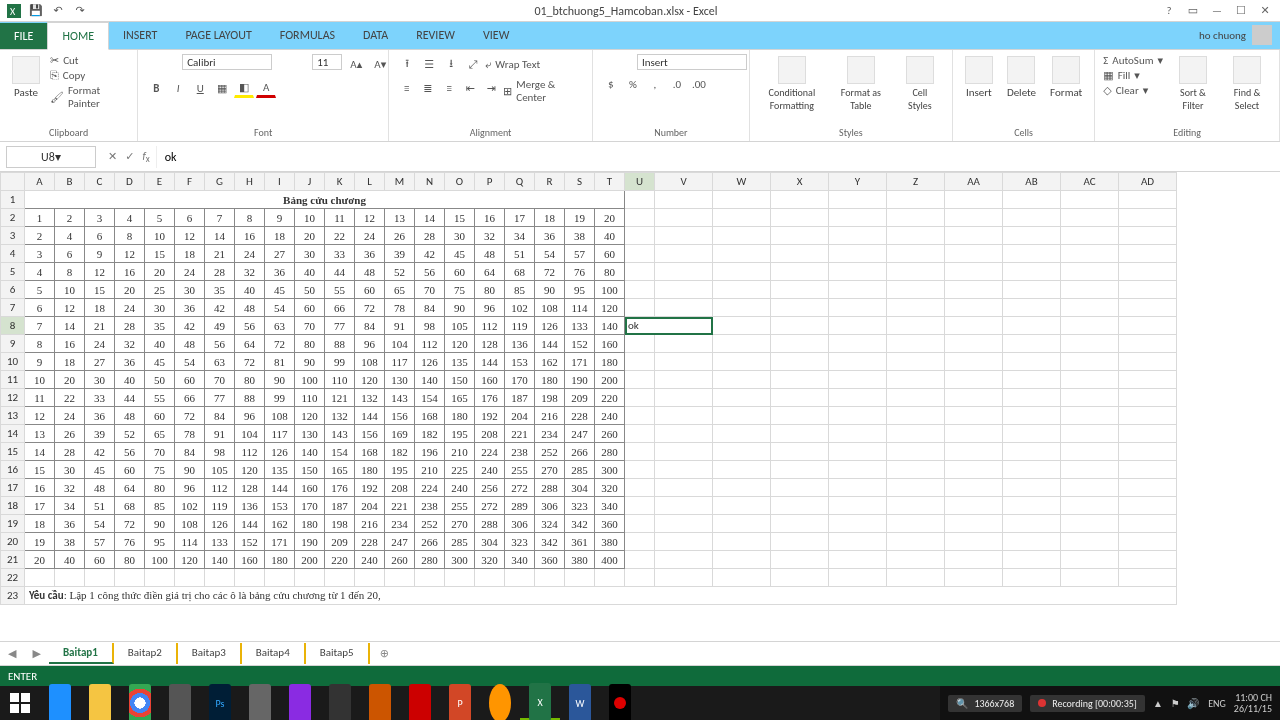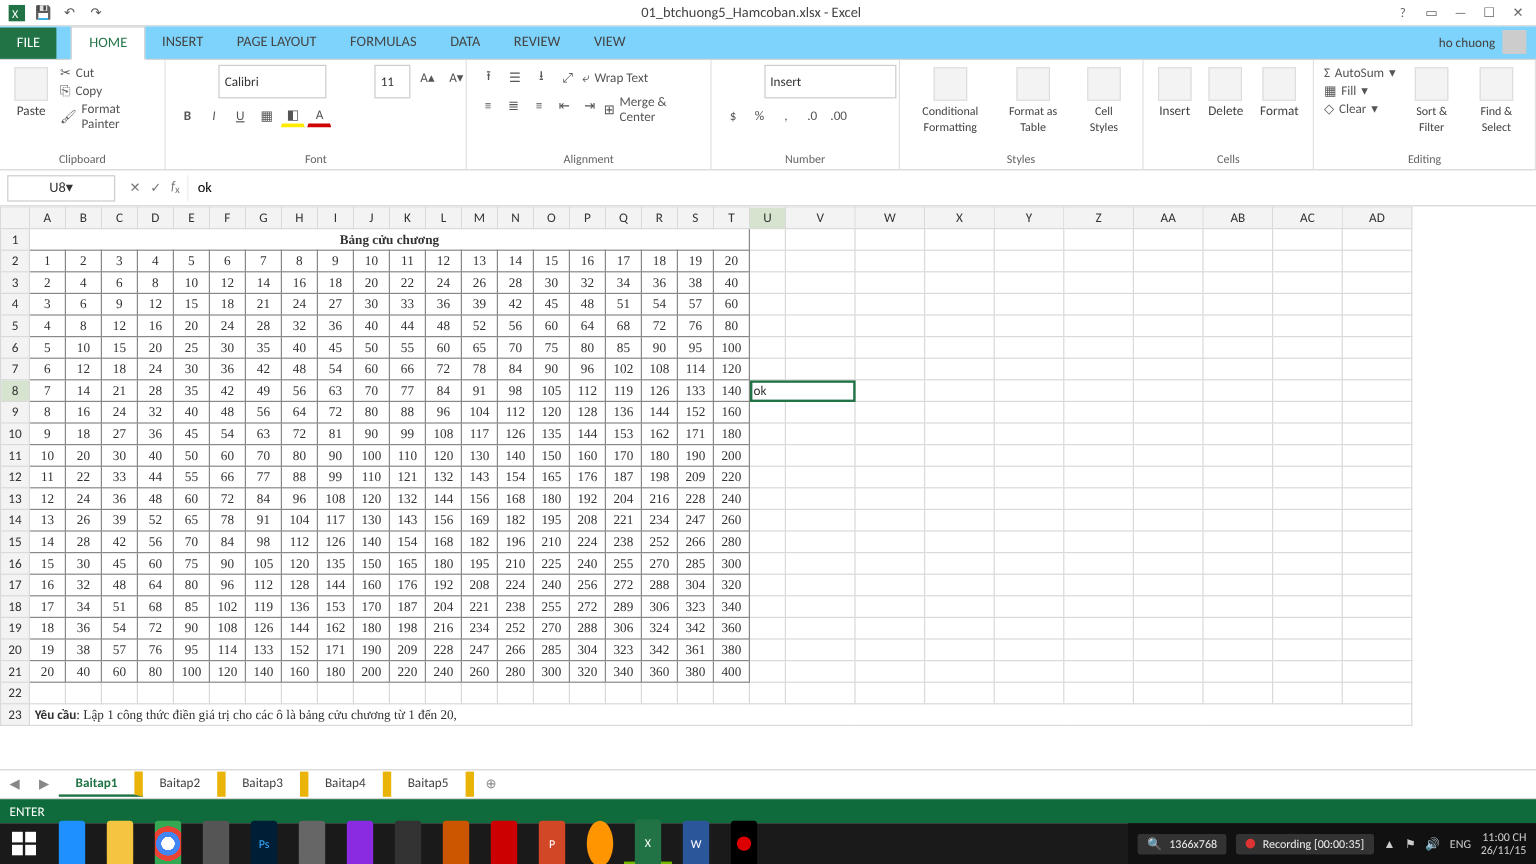--- a/index.html
+++ b/index.html
@@ -23,21 +23,21 @@
 
   
   .ribbon { height: 92px; background: #fff; border-bottom: 1px solid #d4d4d4; display: flex; }
   .group { border-right: 1px solid #e1e1e1; padding: 4px 8px 2px; display: flex; flex-direction: column; justify-content: space-between; }
   .group-label { text-align: center; color: #666; font-size: 10px; padding-top: 2px; }
   .group-body { display: flex; gap: 6px; align-items: flex-start; flex:1; }
   .big-btn { display: flex; flex-direction: column; align-items: center; gap: 2px; padding: 2px 4px; color:#444; }
   .big-btn .bicon { width: 28px; height: 28px; background: #f3f3f3; border:1px solid #ddd; }
   .small-row { display:flex; gap:4px; align-items:center; color:#555; font-size:11px; }
   .small-stack { display:flex; flex-direction:column; gap:2px; }
-  .combo { height:28px; border:1px solid #ccc; display:flex; align-items:center; padding:0 4px; font-size:11px; color:#333; background:#fff;margin-left:36px; }
+  .combo { height:16px; border:1px solid #ccc; display:flex; align-items:center; padding:0 4px; font-size:11px; color:#333; background:#fff;margin-left:36px; }
   .fontname { width:90px; }
   .fontsize { width:30px; }
   .btnrow { display:flex; gap:2px; }
   .ribbtn { width:20px; height:20px; display:flex; align-items:center; justify-content:center; color:#555; border:1px solid transparent; }
 
   
   .formula-bar { height: 30px; display:flex; align-items:center; border-bottom:1px solid #d4d4d4; }
   .namebox { width:90px; height:22px; border:1px solid #ccc; margin:0 6px; display:flex; align-items:center; padding:0 6px; font-size:12px; color:#333; justify-content:center; }
   .fx-btns { display:flex; gap:8px; padding:0 6px; color:#777; align-items:center; }
   .fx-input { flex:1; height:22px; border-left:1px solid #eee; padding:0 8px; display:flex; align-items:center; font-size:12px; }
@@ -54,21 +54,21 @@
   .data-cell { border:1px solid #888 !important; font-family: "Times New Roman", serif; }
   .title-cell { font-family:"Times New Roman", serif; font-weight:bold; border:1px solid #888 !important; }
   .sheet .rowhead.active, .sheet thead th.active-col { background:#d5e3cf; }
   .editing { outline:2px solid #217346; outline-offset:-2px; text-align:left !important; padding-left:3px; background:#fff; }
   .note { text-align:left !important; font-family:"Times New Roman", serif; padding-left:4px; font-size:13px; }
   .note b { font-weight:bold; }
 
   
   .sheet-tabs { height:24px; display:flex; align-items:center; border-bottom:1px solid #d4d4d4; background:#fff; font-size:11px; }
   .sheet-tabs .nav { padding:0 8px; color:#888; }
-  .sheet-tabs .stab { padding:3px 14px; border-right:7px solid #eab308; color:#444; }
+  .sheet-tabs .stab { padding:3px 14px; border-right:2px solid #eab308; color:#444; }
   .sheet-tabs .stab.active { background:#fff; border-bottom:2px solid #217346; color:#217346; font-weight:bold; }
   .sheet-tabs .add { padding:0 10px; color:#888; }
 
   
   .statusbar { height:20px; background:#0f6b3b; color:#fff; display:flex; align-items:center; padding:0 8px; font-size:11px; }
   .statusbar .spacer { flex:1; }
 
   
   .taskbar { position:absolute; bottom:0; left:0; right:0; height:34px; background:#1a1a1a; display:flex; align-items:center; }
   .taskbar .tbtn { width:40px; height:34px; display:flex; align-items:center; justify-content:center; }
@@ -98,21 +98,21 @@
     <span class="wc">?</span>
     <span class="wc">▭</span>
     <span class="wc">—</span>
     <span class="wc">☐</span>
     <span class="wc">✕</span>
   </div>
 </div>
 
 <div class="ribbon-tabs">
   <div class="file">FILE</div>
-  <div id="ribbon-tab-row" style="display: flex; padding-left: 12px;">
+  <div id="ribbon-tab-row" style="display: flex;">
       <div class="tab active">HOME</div>
       <div class="tab">INSERT</div>
       <div class="tab">PAGE LAYOUT</div>
       <div class="tab">FORMULAS</div>
       <div class="tab">DATA</div>
       <div class="tab">REVIEW</div>
       <div class="tab">VIEW</div>
     </div>
   <div class="user">
     <span>ho chuong</span>

